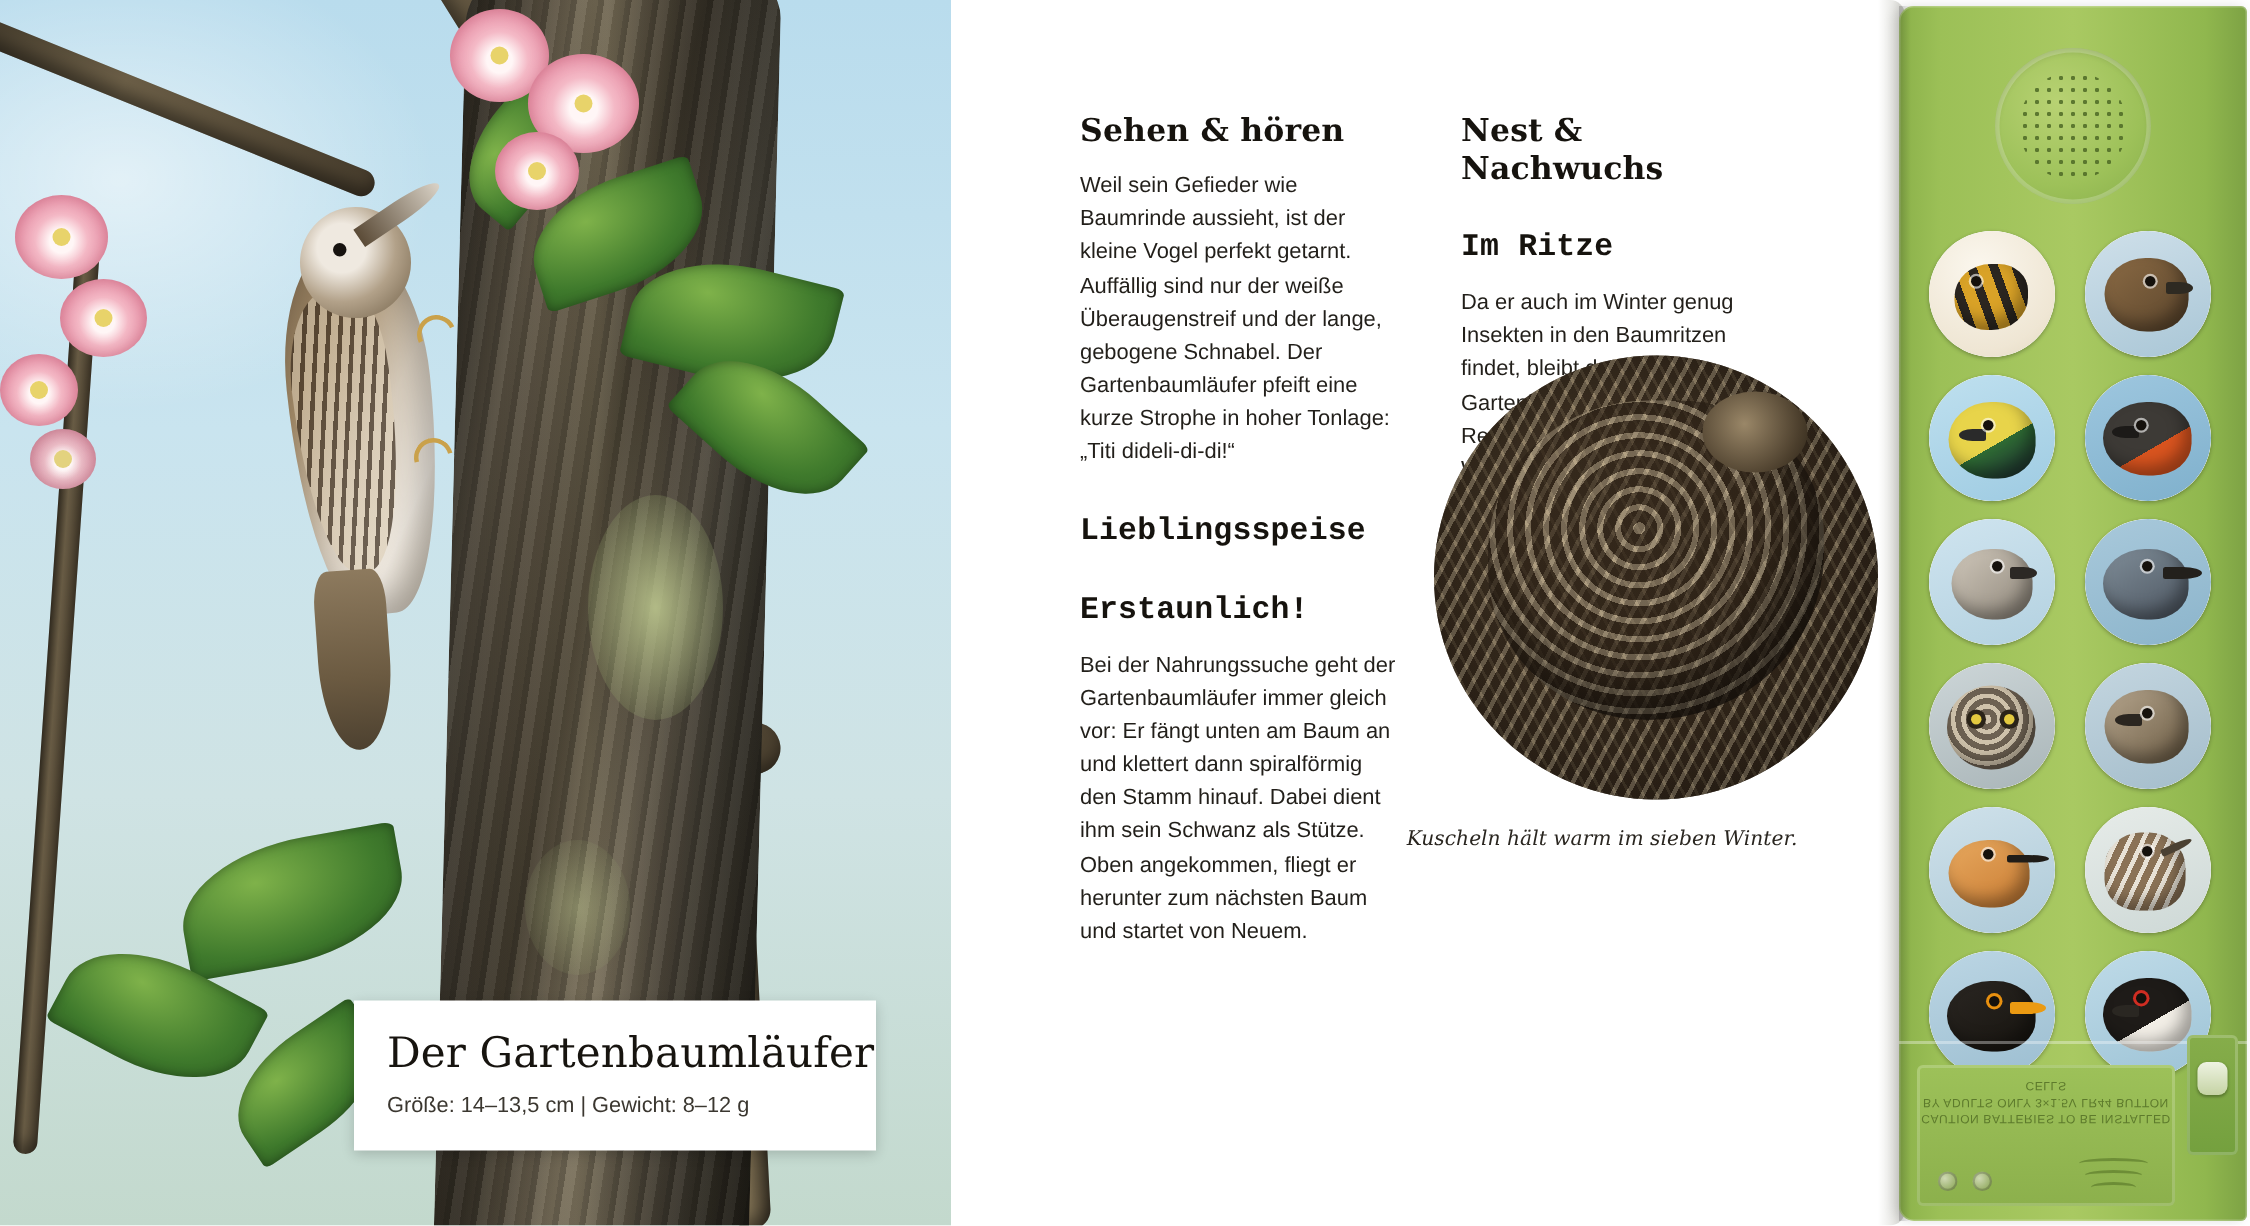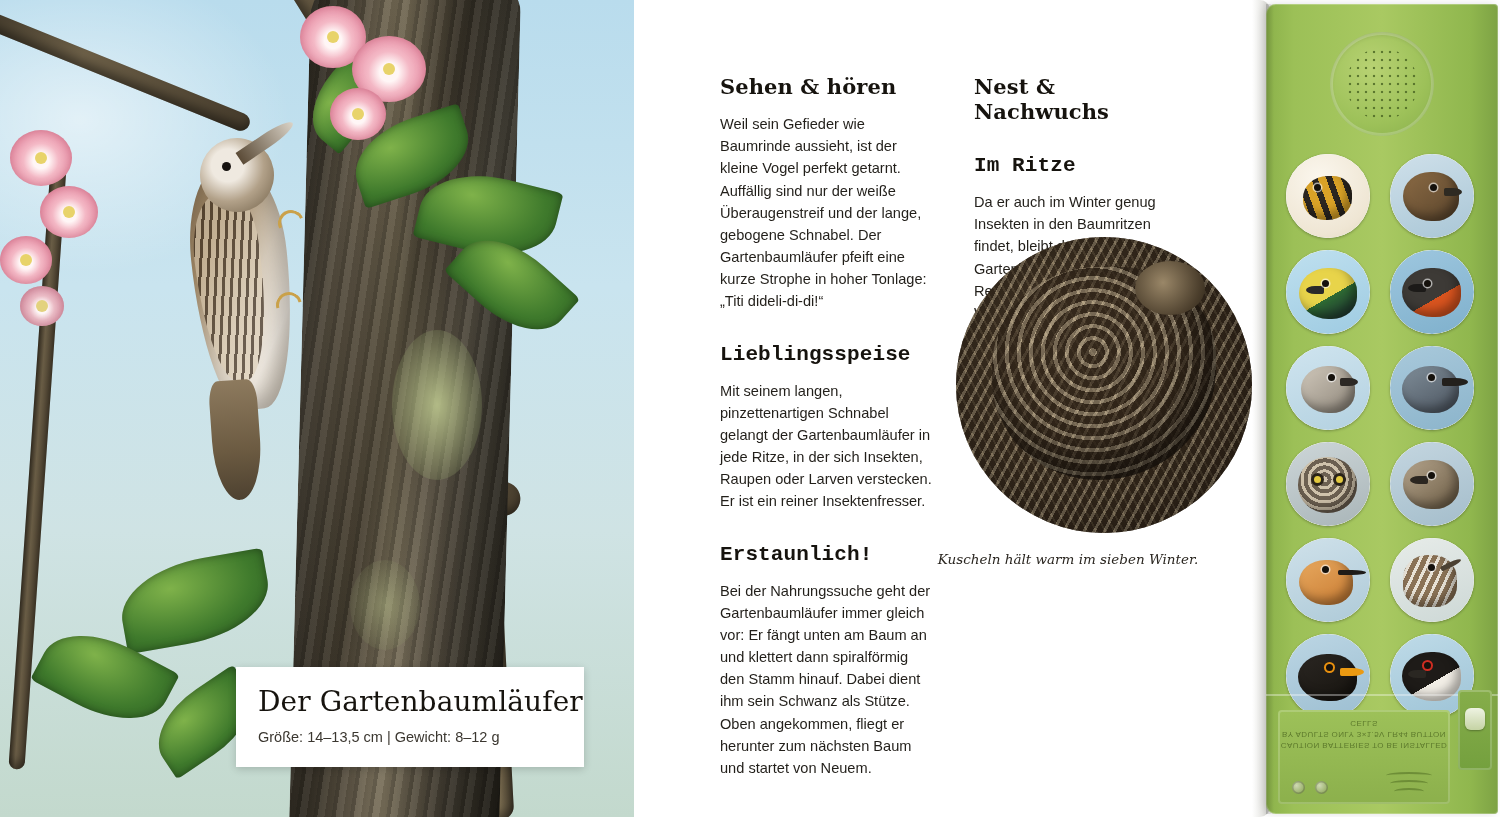--- a/index.html
+++ b/index.html
@@ -427,21 +427,20 @@
   </div>
 
   <div class="content">
     <div class="cols">
 
       <div class="col">
         <h2>Sehen &amp; hören</h2>
         <p class="body">Weil sein Gefieder wie Baumrinde aussieht, ist der kleine Vogel perfekt getarnt. Auffällig sind nur der weiße Überaugenstreif und der lange, gebogene Schnabel. Der Gartenbaumläufer pfeift eine kurze Strophe in hoher Tonlage: „Titi dideli-di-di!“</p>
 
         <h2 class="spaced">Lieblingsspeise</h2>
-        <p class="body">Mit seinem langen, pinzettenartigen Schnabel gelangt der Gartenbaumläufer in jede Ritze, in der sich Insekten, Raupen oder Larven verstecken. Er ist ein reiner Insektenfresser.</p>
 
         <h2 class="spaced">Erstaunlich!</h2>
         <p class="body">Bei der Nahrungssuche geht der Gartenbaumläufer immer gleich vor: Er fängt unten am Baum an und klettert dann spiralförmig den Stamm hinauf. Dabei dient ihm sein Schwanz als Stütze. Oben angekommen, fliegt er herunter zum nächsten Baum und startet von Neuem.</p>
       </div>
 
       <div class="col">
         <h2>Nest &amp; Nachwuchs</h2>
 
         <h2 class="spaced">Im Ritze</h2>
         <p class="body">Da er auch im Winter genug Insekten in den Baumritzen findet, bleibt der Gartenbaumläufer hier. In der Regel ist er ein Einzelgänger. Wird es aber nachts besonders kalt, kuscheln sich gern mehrere Gartenbaumläufer zusammen.</p>

